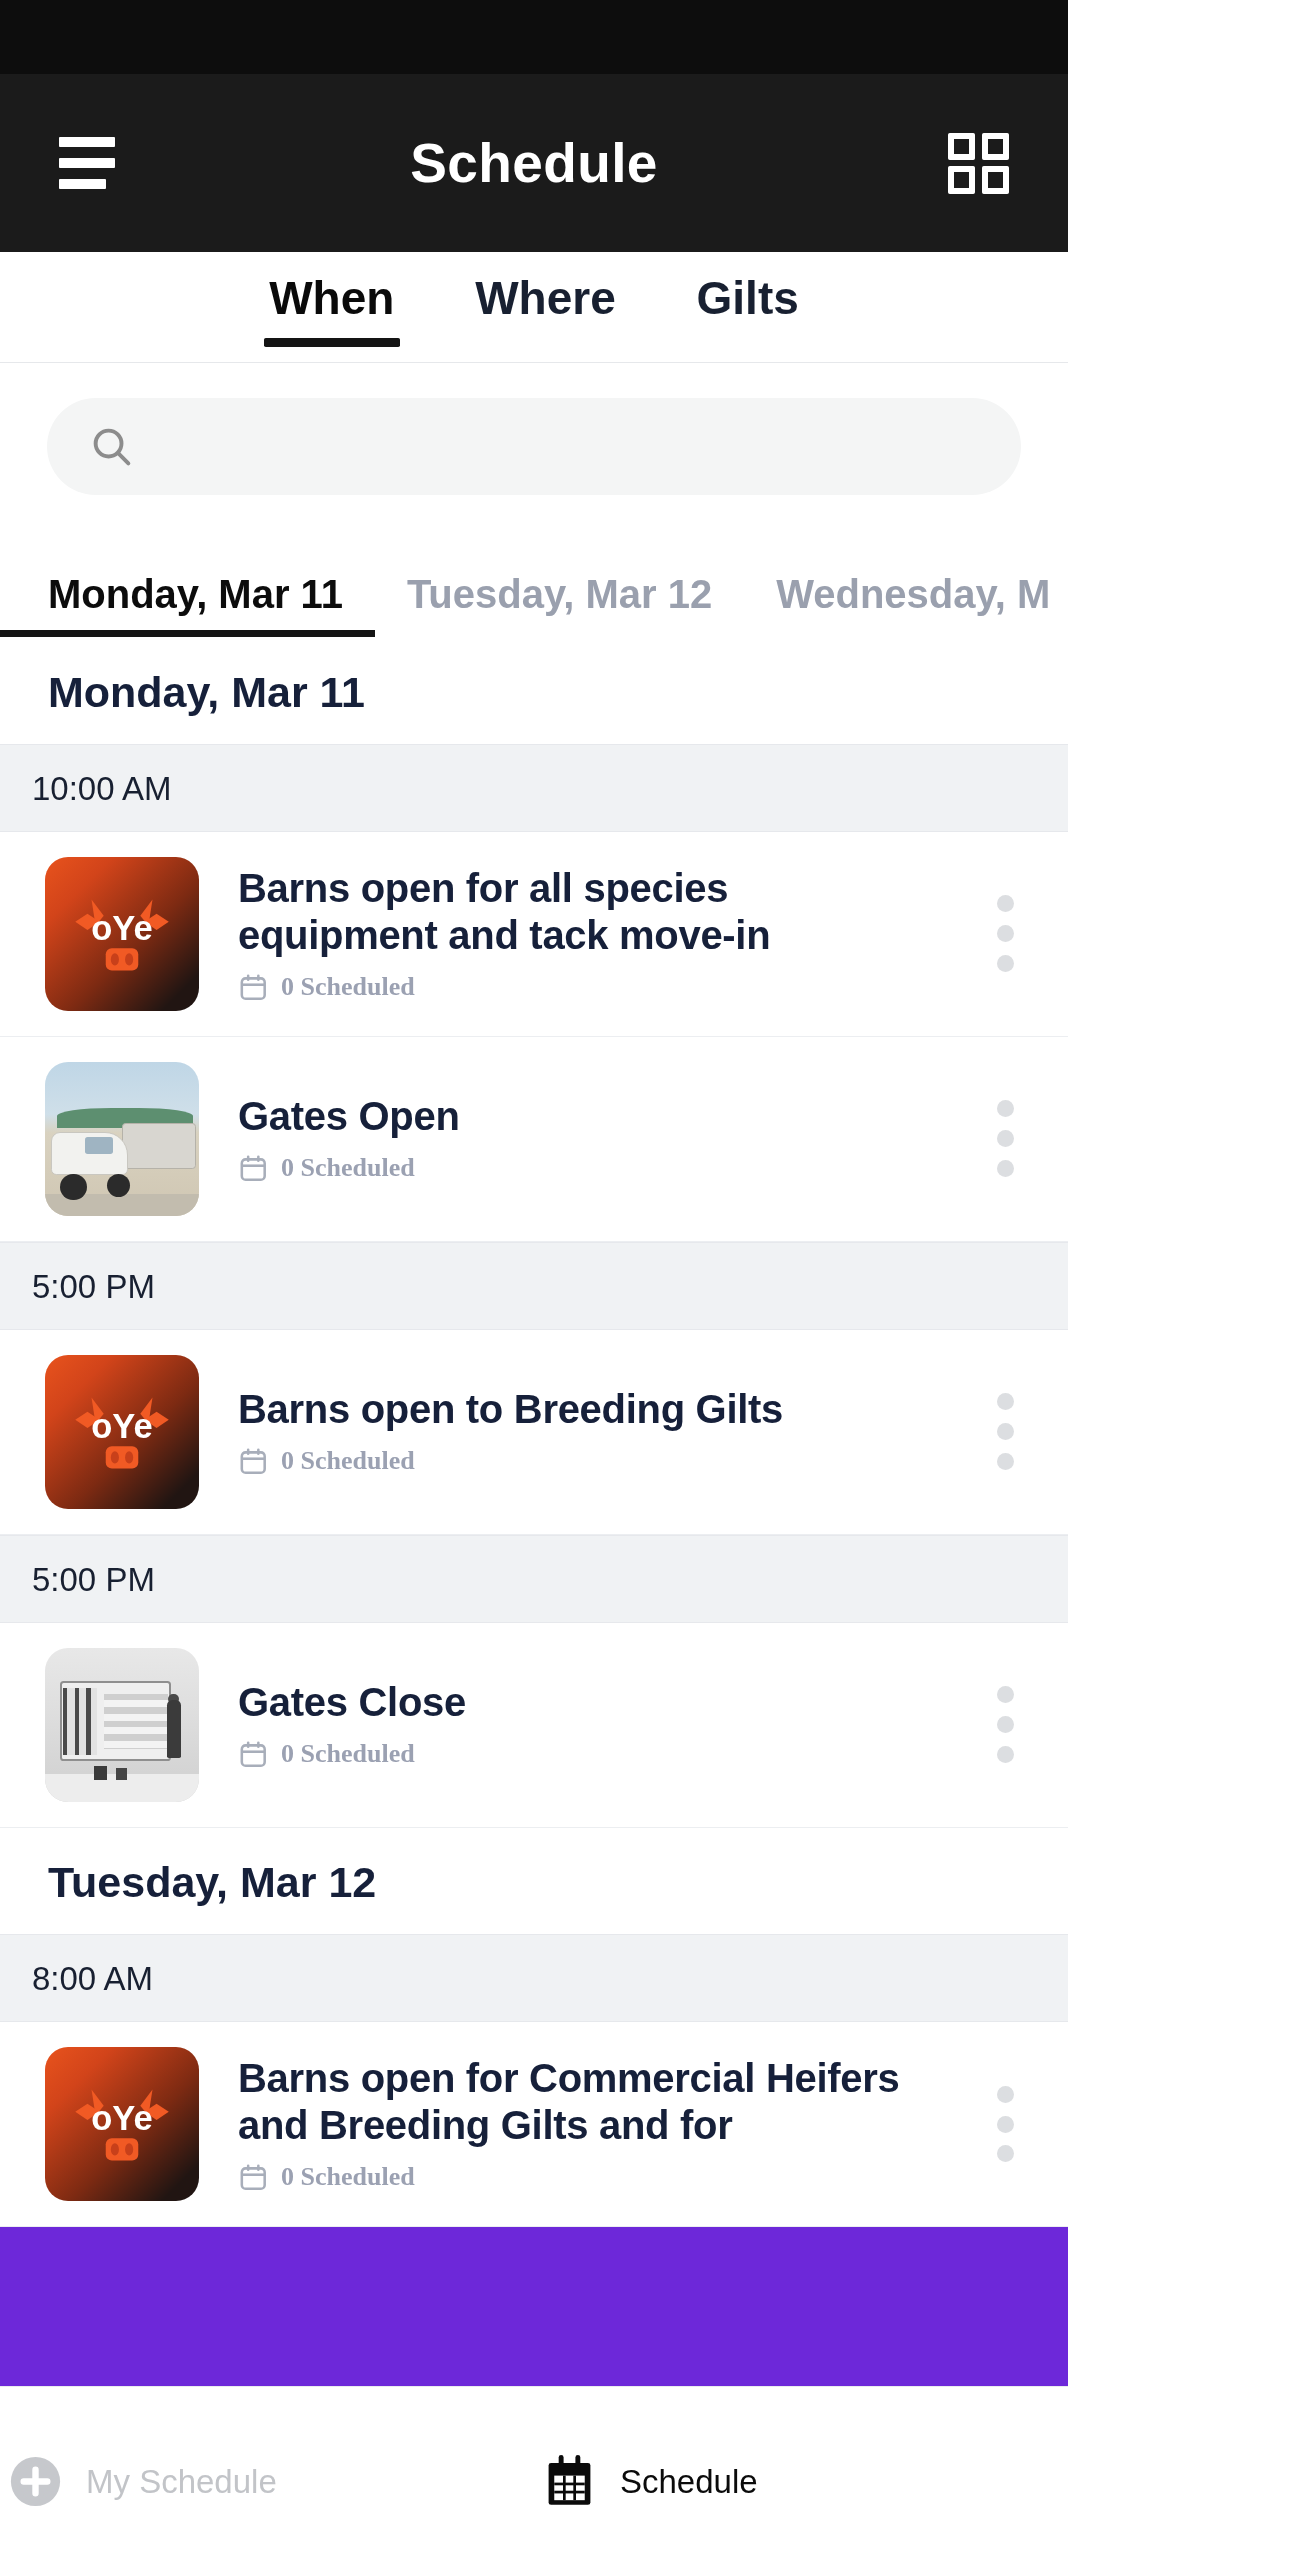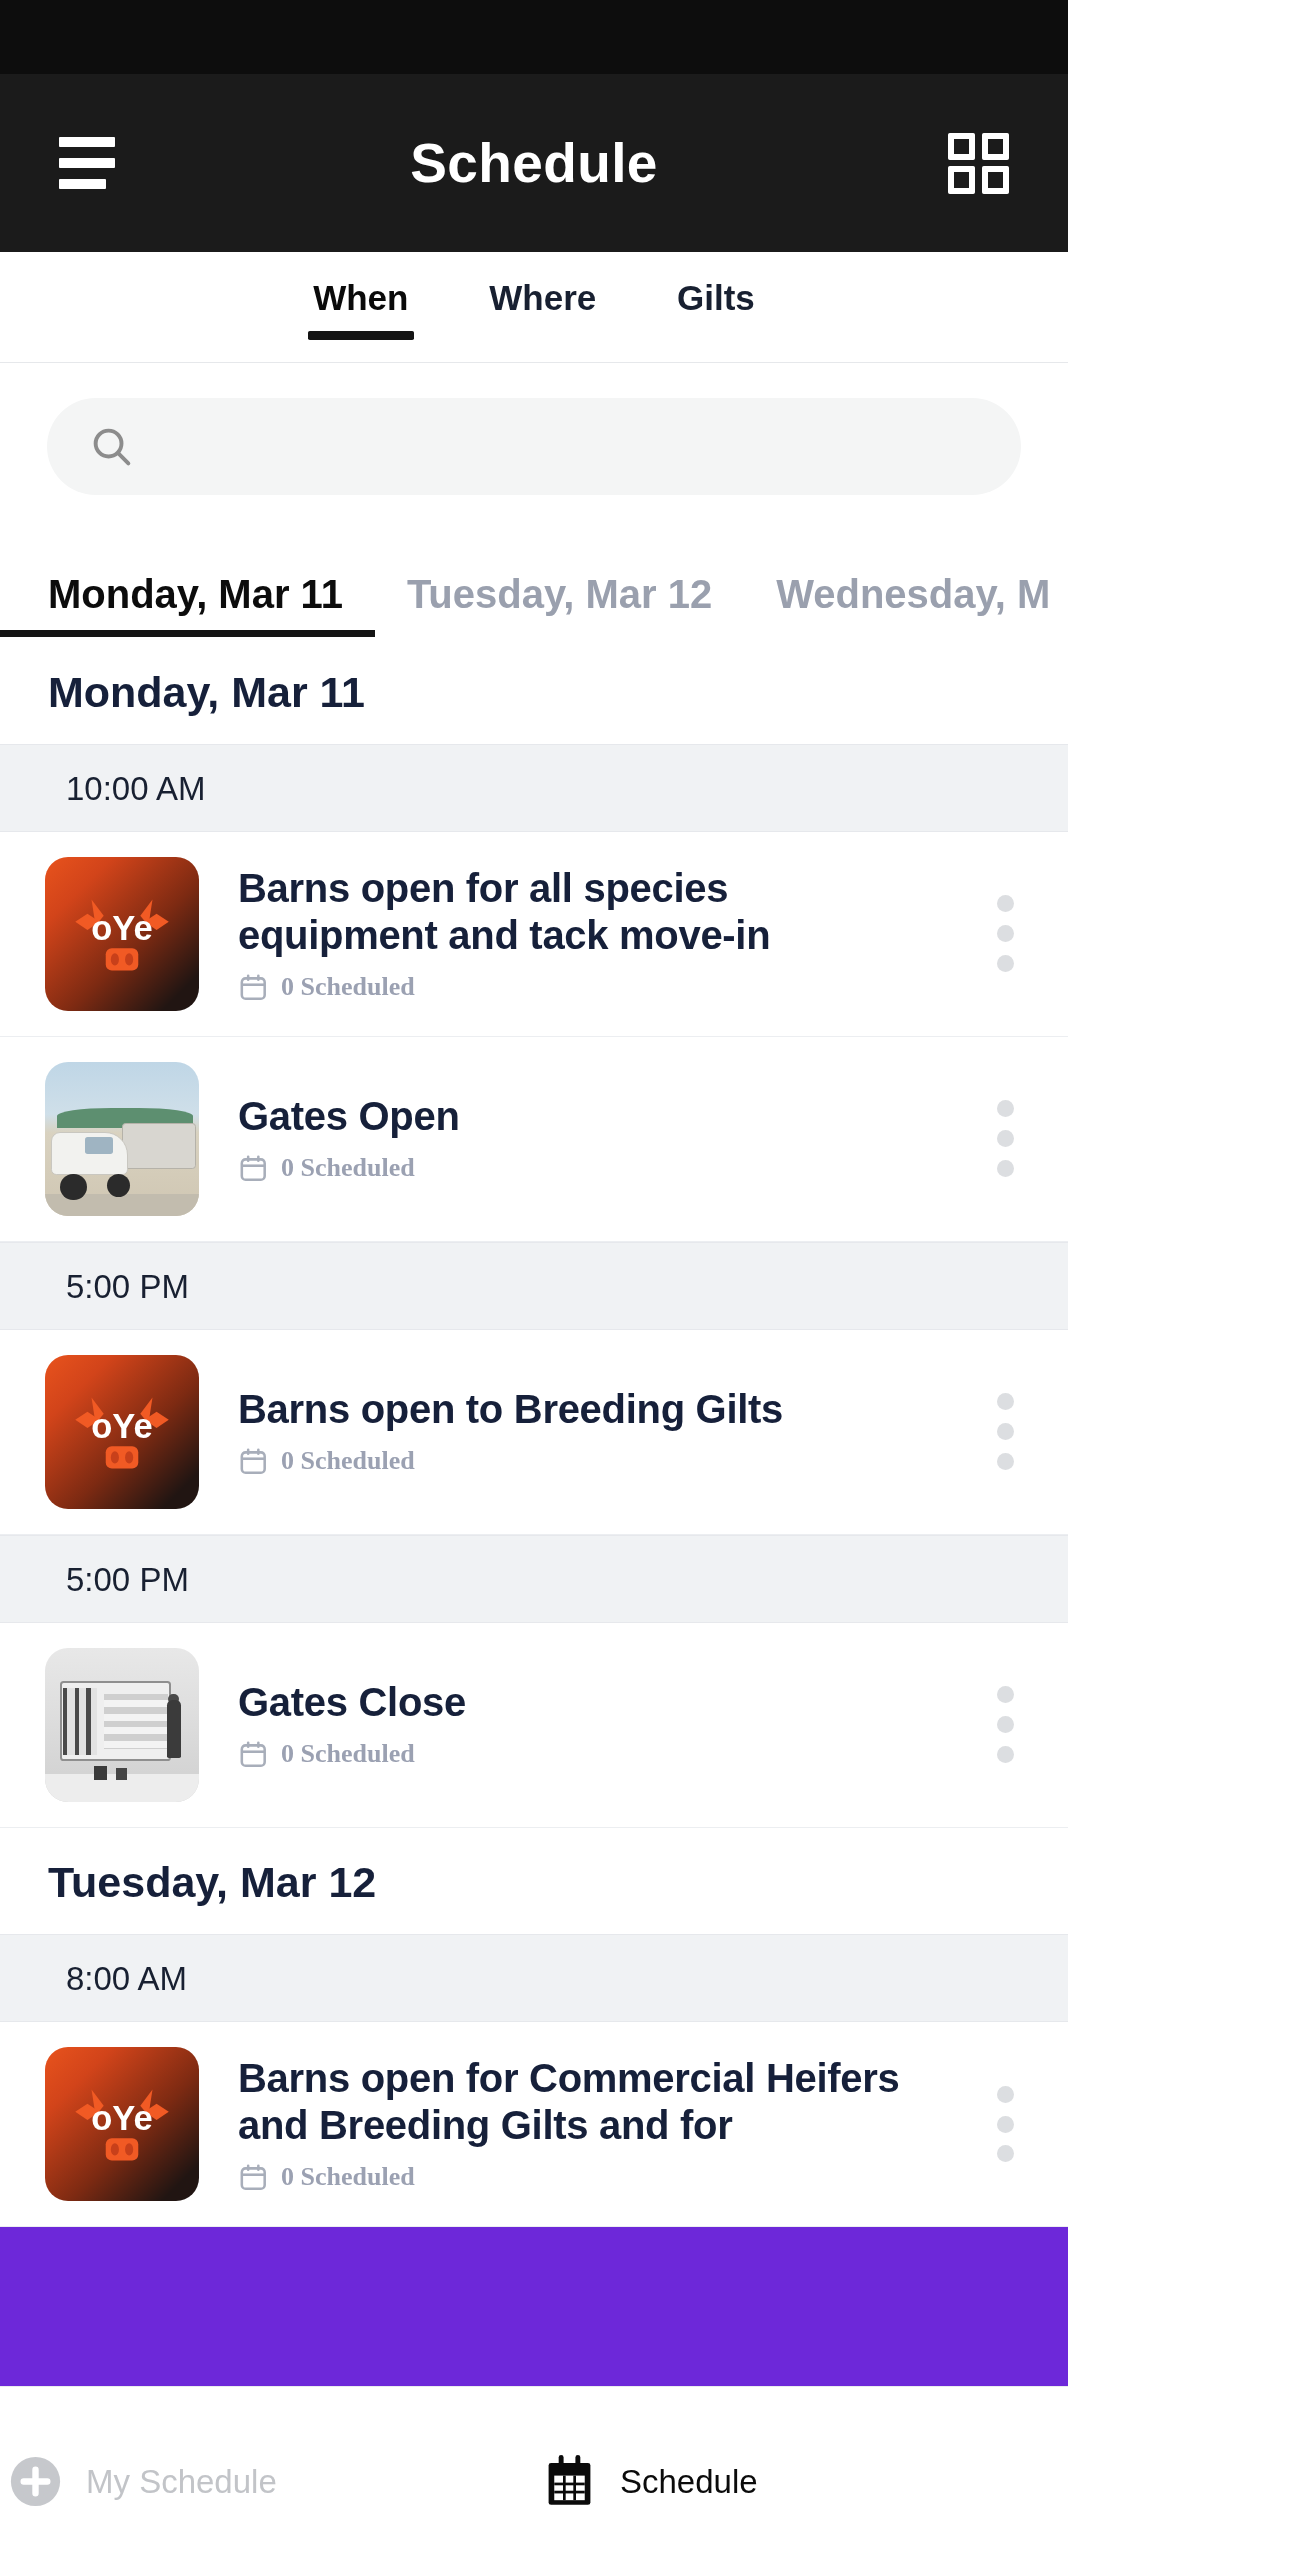--- a/index.html
+++ b/index.html
@@ -37,21 +37,21 @@
   }
   .grid-icon { width:61px; height:61px; display:grid; grid-template-columns:1fr 1fr; grid-template-rows:1fr 1fr; gap:6.3px; position:relative; z-index:2; cursor:pointer; }
   .grid-icon i { display:block; border:6.3px solid #ffffff; background:transparent; border-radius:1.8px; }
 
   
   .filter-tabs {
     height:111px; background:#fff; display:flex; align-items:center; justify-content:center;
     gap:70px; border-bottom:1.8px solid #e6e8eb; position:relative;
   }
   .filter-tab {
-    font-size:35px; font-weight:bold; color:#182031;
+    font-size:46px; font-weight:bold; color:#182031;
     position:relative; padding:0 5.4px 18px 5.4px; cursor:pointer;
   }
   .filter-tab.active { color:#0a0a0a; }
   .filter-tab.active::after {
     content:""; position:absolute; left:0; right:0; bottom:-3.6px;
     height:9px; background:#141414; border-radius:1.8px;
   }
 
   
   .search-wrap { height:167px; display:flex; align-items:center; padding:0 47px; background:#fff; }
@@ -83,21 +83,21 @@
     height:9px; background:#141414;
   }
 
   
   .list { background:#fff; }
   .day-header {
     padding:30.5px 48px 27px 48px; font-size:43px; font-weight:bold; color:#16203a;
     background:#fff;
   }
   .time-header {
-    background:#f0f2f4; padding:25px 48px 23px 66px;
+    background:#f0f2f4; padding:25px 48px 23px 32px;
     font-size:33px; color:#182031; font-weight:normal;
     border-top:0.9px solid #e6e8ec; border-bottom:0.9px solid #e6e8ec;
   }
   .event-row {
     display:flex; align-items:center; padding:25px 36px 25px 45px;
     border-bottom:1.8px solid #eceef1; background:#fff; gap:39px; cursor:pointer;
   }
   .thumb {
     width:154px; height:154px; border-radius:23px; flex:none; overflow:hidden;
     position:relative; background:#ddd;

